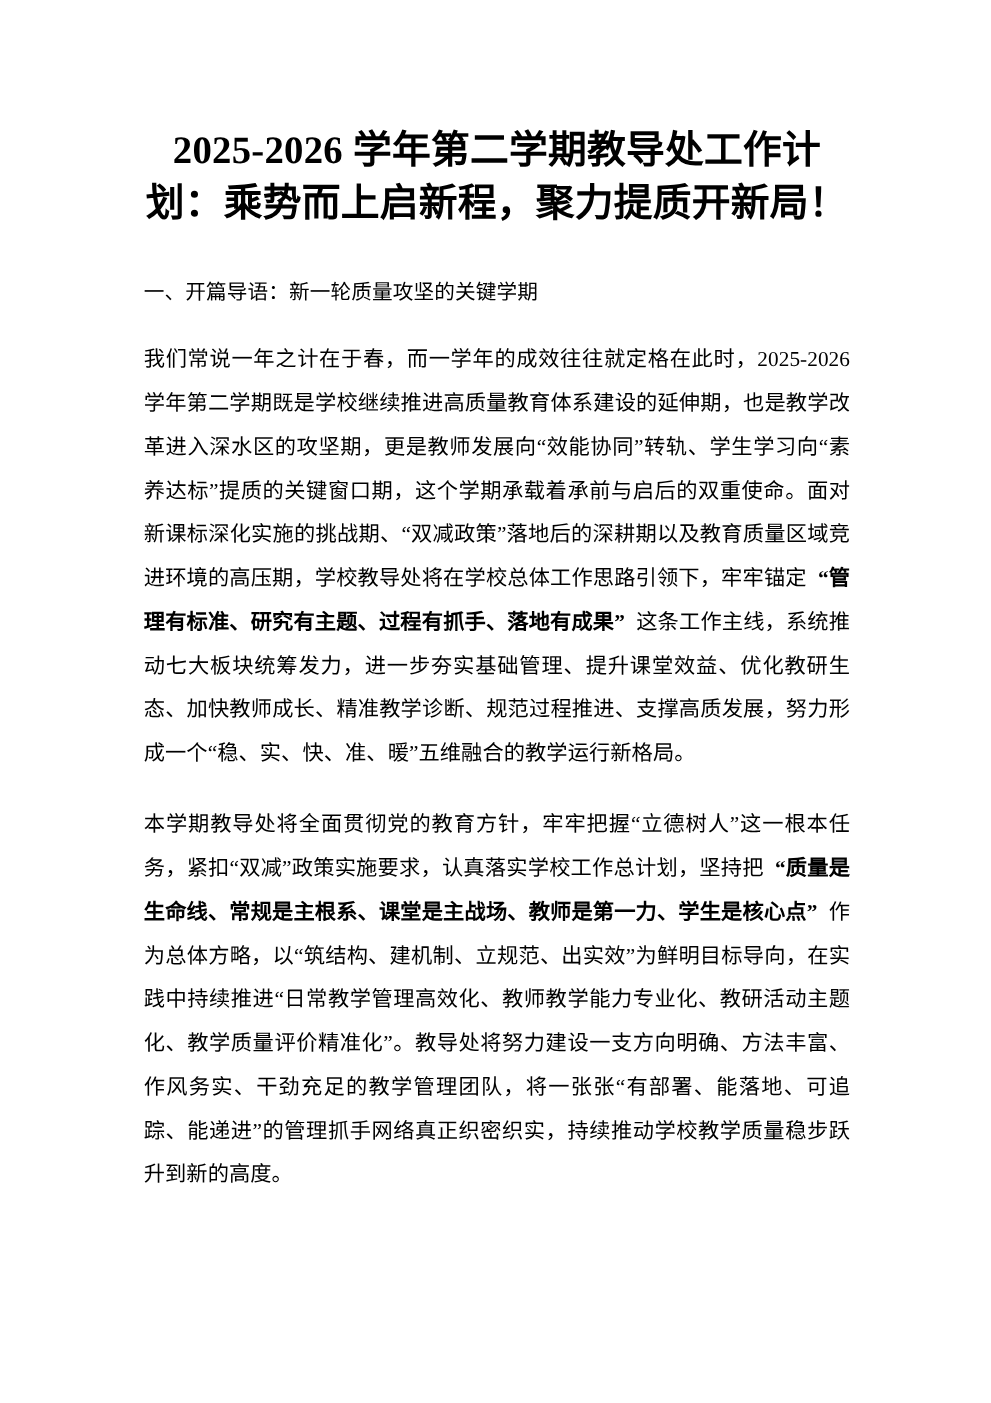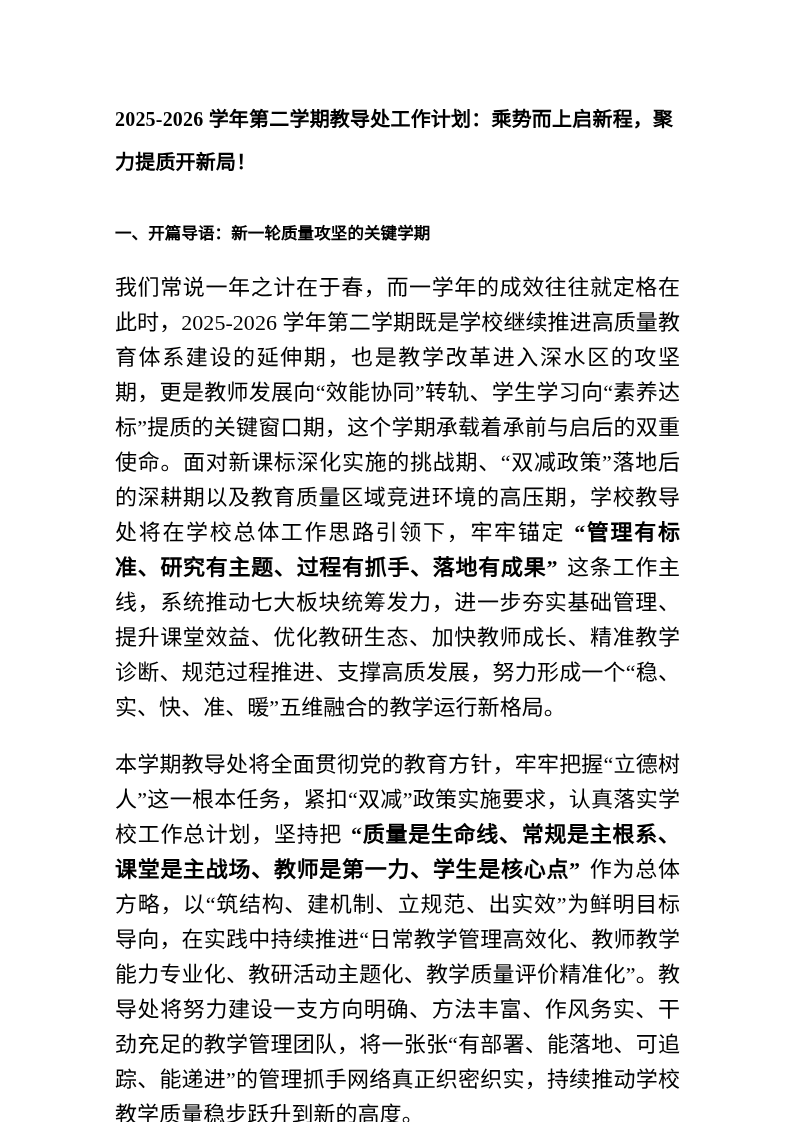--- a/index.html
+++ b/index.html
@@ -21,38 +21,38 @@
     position: absolute;
     left: 0;
     top: 0;
     width: 793px;
     height: 1122px;
     background: #ffffff;
     box-sizing: border-box;
     padding: 98px 113px 80px 115px;
   }
   .doc-title {
-    font-size: 20px;
+    font-size: 31px;
     font-weight: bold;
     line-height: 43px;
     letter-spacing: 0.2px;
     margin: 0 0 0 0;
-    text-align: left;
+    text-align: center;
     word-break: break-all;
   }
   .section-heading {
     font-size: 16.5px;
-    font-weight: bold;
+    font-weight: normal;
     line-height: 28px;
     margin: 36px 0 0 0;
     letter-spacing: 0.1px;
     word-break: break-all;
   }
   .body-para {
-    font-size: 22px;
+    font-size: 17px;
     line-height: 35px;
     margin: 22px 0 0 0;
     text-align: justify;
     text-justify: inter-ideograph;
     word-break: break-all;
     letter-spacing: 0.05px;
   }
   .body-para.first-after-heading {
     margin-top: 22px;
   }

